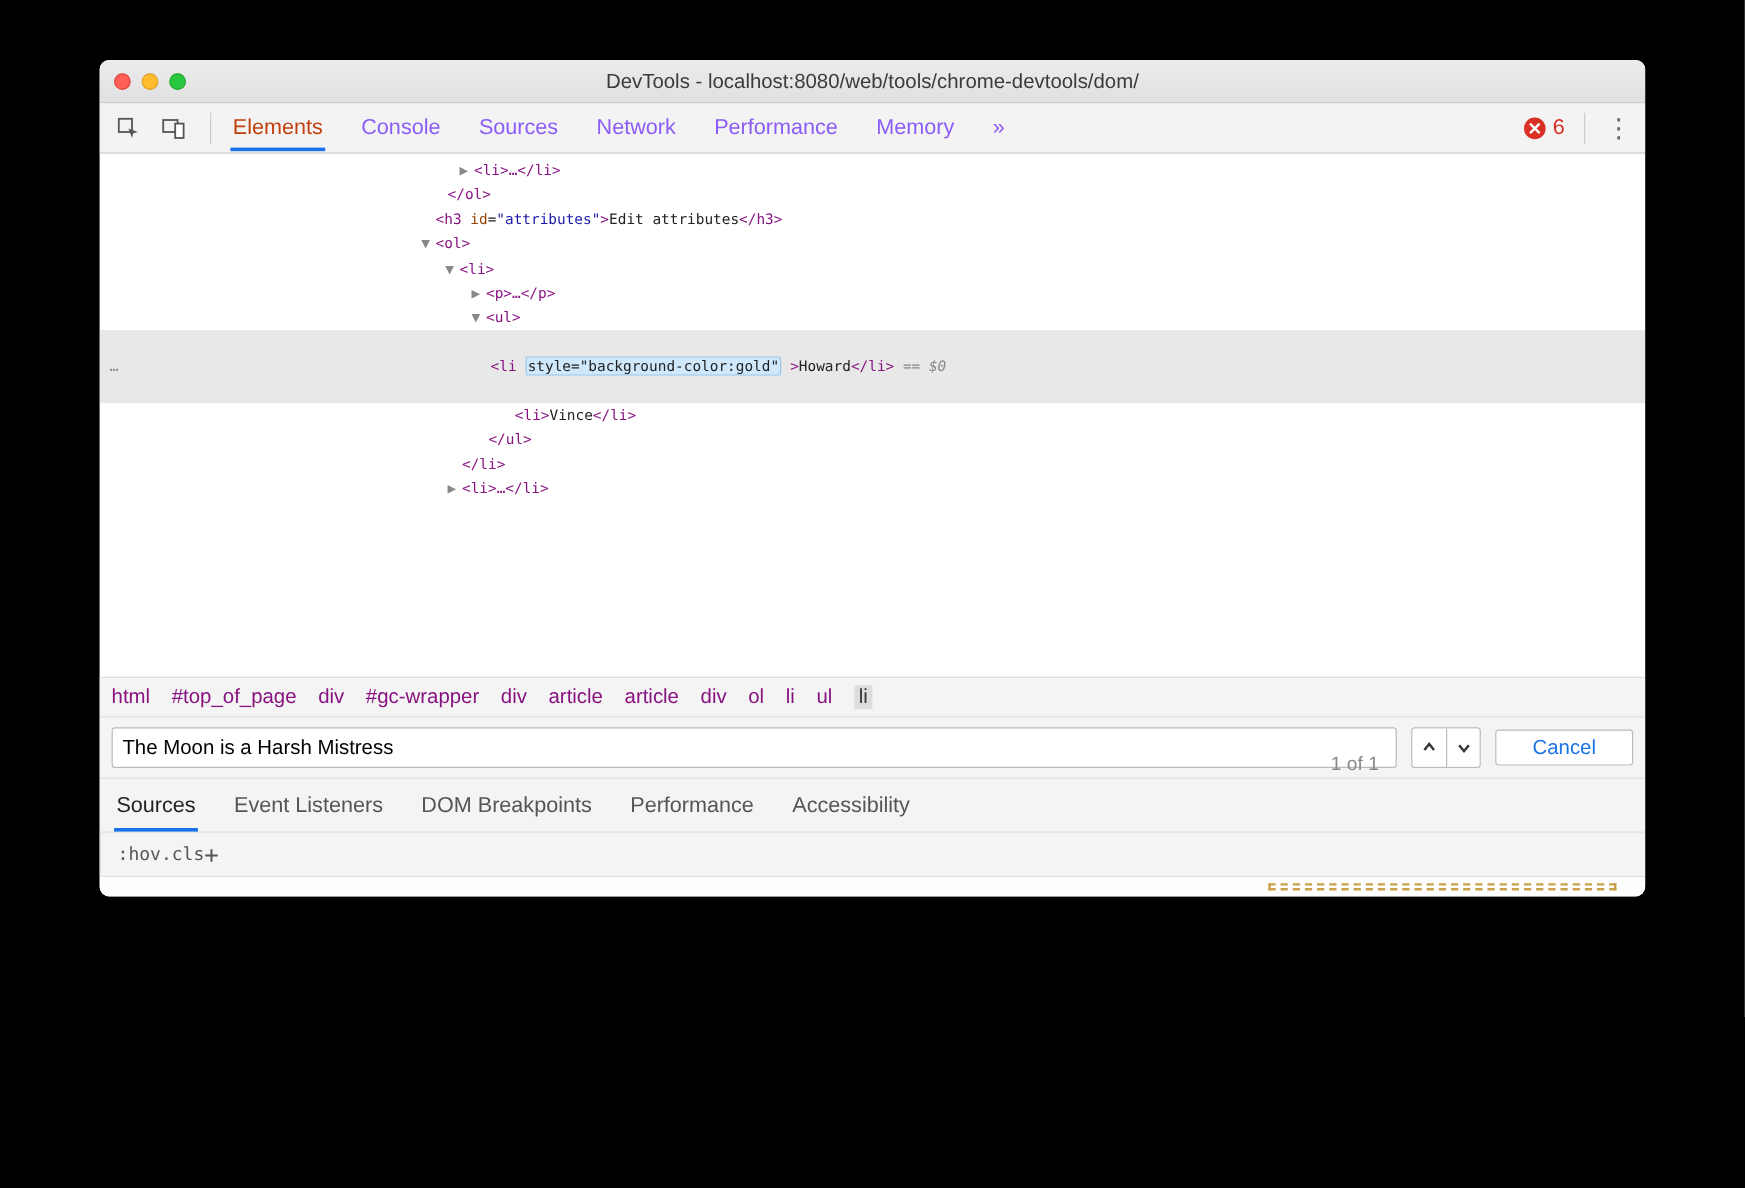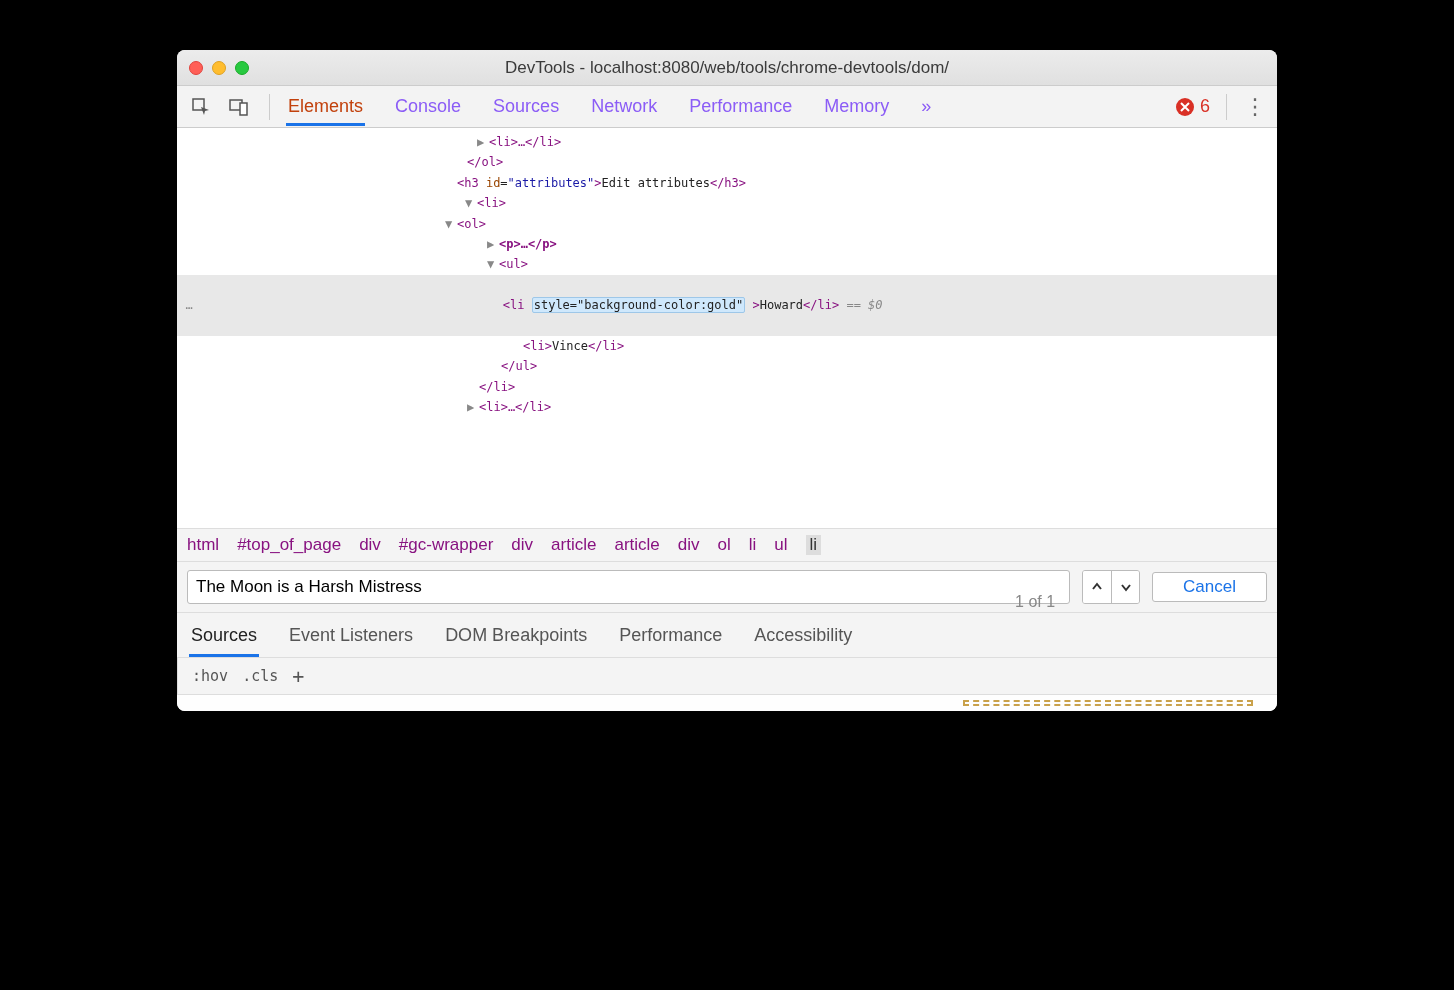--- a/index.html
+++ b/index.html
@@ -8,21 +8,21 @@
     width: 1454px;
     height: 990px;
     font-family: "Helvetica Neue", Arial, sans-serif;
     font-size: 16px;
     display: flex;
     align-items: flex-start;
     justify-content: center;
     padding-top: 50px;
   }
   .window {
-    width: 1100px;
+    width: 1288px;
     background: #fff;
     border-radius: 8px;
     box-shadow: 0 10px 30px rgba(0,0,0,0.5);
     overflow: hidden;
     display: flex;
     flex-direction: column;
   }
   .titlebar {
     height: 36px;
     background: linear-gradient(#ececec, #e0e0e0);
@@ -82,20 +82,21 @@
 
   .breadcrumb {
     border-top:1px solid #ddd;
     border-bottom:1px solid #ddd;
     background:#f4f4f4;
     padding:6px 10px;
     display:flex;
     gap:18px;
     font-size:17px;
     color:#881280;
+    margin-top:36px;
   }
   .crumb { cursor:pointer; }
   .crumb.sel { background:#ddd; color:#333; padding:0 4px; }
 
   .searchbar {
     display:flex; gap:12px; align-items:center;
     padding:8px 10px;
     border-bottom:1px solid #ddd;
     background:#f4f4f4;
   }
@@ -124,21 +125,21 @@
   .styles-toolbar {
     display:flex; align-items:center; background:#f4f4f4;
     border-bottom:1px solid #ddd;
   }
   .filter-input {
     flex:0 0 530px; border:none; background:transparent;
     font-size:17px; padding:8px 10px; outline:none;
   }
   .styles-right {
     font-family:Menlo,Consolas,monospace; font-size:15px;
-    display:flex; gap:14px; align-items:center; color:#555; padding:0 14px;
+    display:flex; align-items:center; color:#555; padding:0 14px;
     border-left:1px solid #ddd; height:36px;
   }
   .plus { font-size:20px; cursor:pointer; }
   .bottom-strip { height:16px; background:#fefefe; display:flex; justify-content:flex-end; padding-right:24px; align-items:center;}
   .dashed-box { width:290px; height:6px; border:2px dashed #c9a14a; }
 </style>
 </head>
 <body>
 
 <div class="window">
@@ -184,23 +185,23 @@
       <span class="err-count">6</span>
     </div>
     <div class="vdiv"></div>
     <div class="kebab">⋮</div>
   </div>
 
   <div class="dom-panel">
     <div class="dom-line" style="padding-left:300px;"><span class="arrow">▶</span><span class="tag">&lt;li&gt;…&lt;/li&gt;</span></div>
     <div class="dom-line" style="padding-left:290px;"><span class="tag">&lt;/ol&gt;</span></div>
     <div class="dom-line" style="padding-left:280px;"><span class="tag">&lt;h3 </span><span class="attr-name">id</span><span class="txt">=</span><span class="attr-val">"attributes"</span><span class="tag">&gt;</span><span class="txt">Edit attributes</span><span class="tag">&lt;/h3&gt;</span></div>
+    <div class="dom-line" style="padding-left:268px;"><span class="arrow">▼</span><span class="tag">&lt;ol&gt;</span></div>
     <div class="dom-line" style="padding-left:288px;"><span class="arrow">▼</span><span class="tag">&lt;li&gt;</span></div>
-    <div class="dom-line" style="padding-left:268px;"><span class="arrow">▼</span><span class="tag">&lt;ol&gt;</span></div>
-    <div class="dom-line" style="padding-left:310px;font-weight:bold;"><span class="arrow">▶</span><span class="tag">&lt;p&gt;…&lt;/p&gt;</span></div>
+    <div class="dom-line" style="padding-left:310px;"><span class="arrow">▶</span><span class="tag">&lt;p&gt;…&lt;/p&gt;</span></div>
     <div class="dom-line" style="padding-left:310px;"><span class="arrow">▼</span><span class="tag">&lt;ul&gt;</span></div>
 
     <div class="dom-line hl">
       <span class="hl-dots">…</span>
       <span class="hl-inner">
         <span class="tag">&lt;li</span> <span class="sel-attr">style="background-color:gold"</span> <span class="tag">&gt;</span><span class="txt">Howard</span><span class="tag">&lt;/li&gt;</span><span class="eqs"> == $0</span>
       </span>
     </div>
 
     <div class="dom-line" style="padding-left:346px;"><span class="tag">&lt;li&gt;</span><span class="txt">Vince</span><span class="tag">&lt;/li&gt;</span></div>

